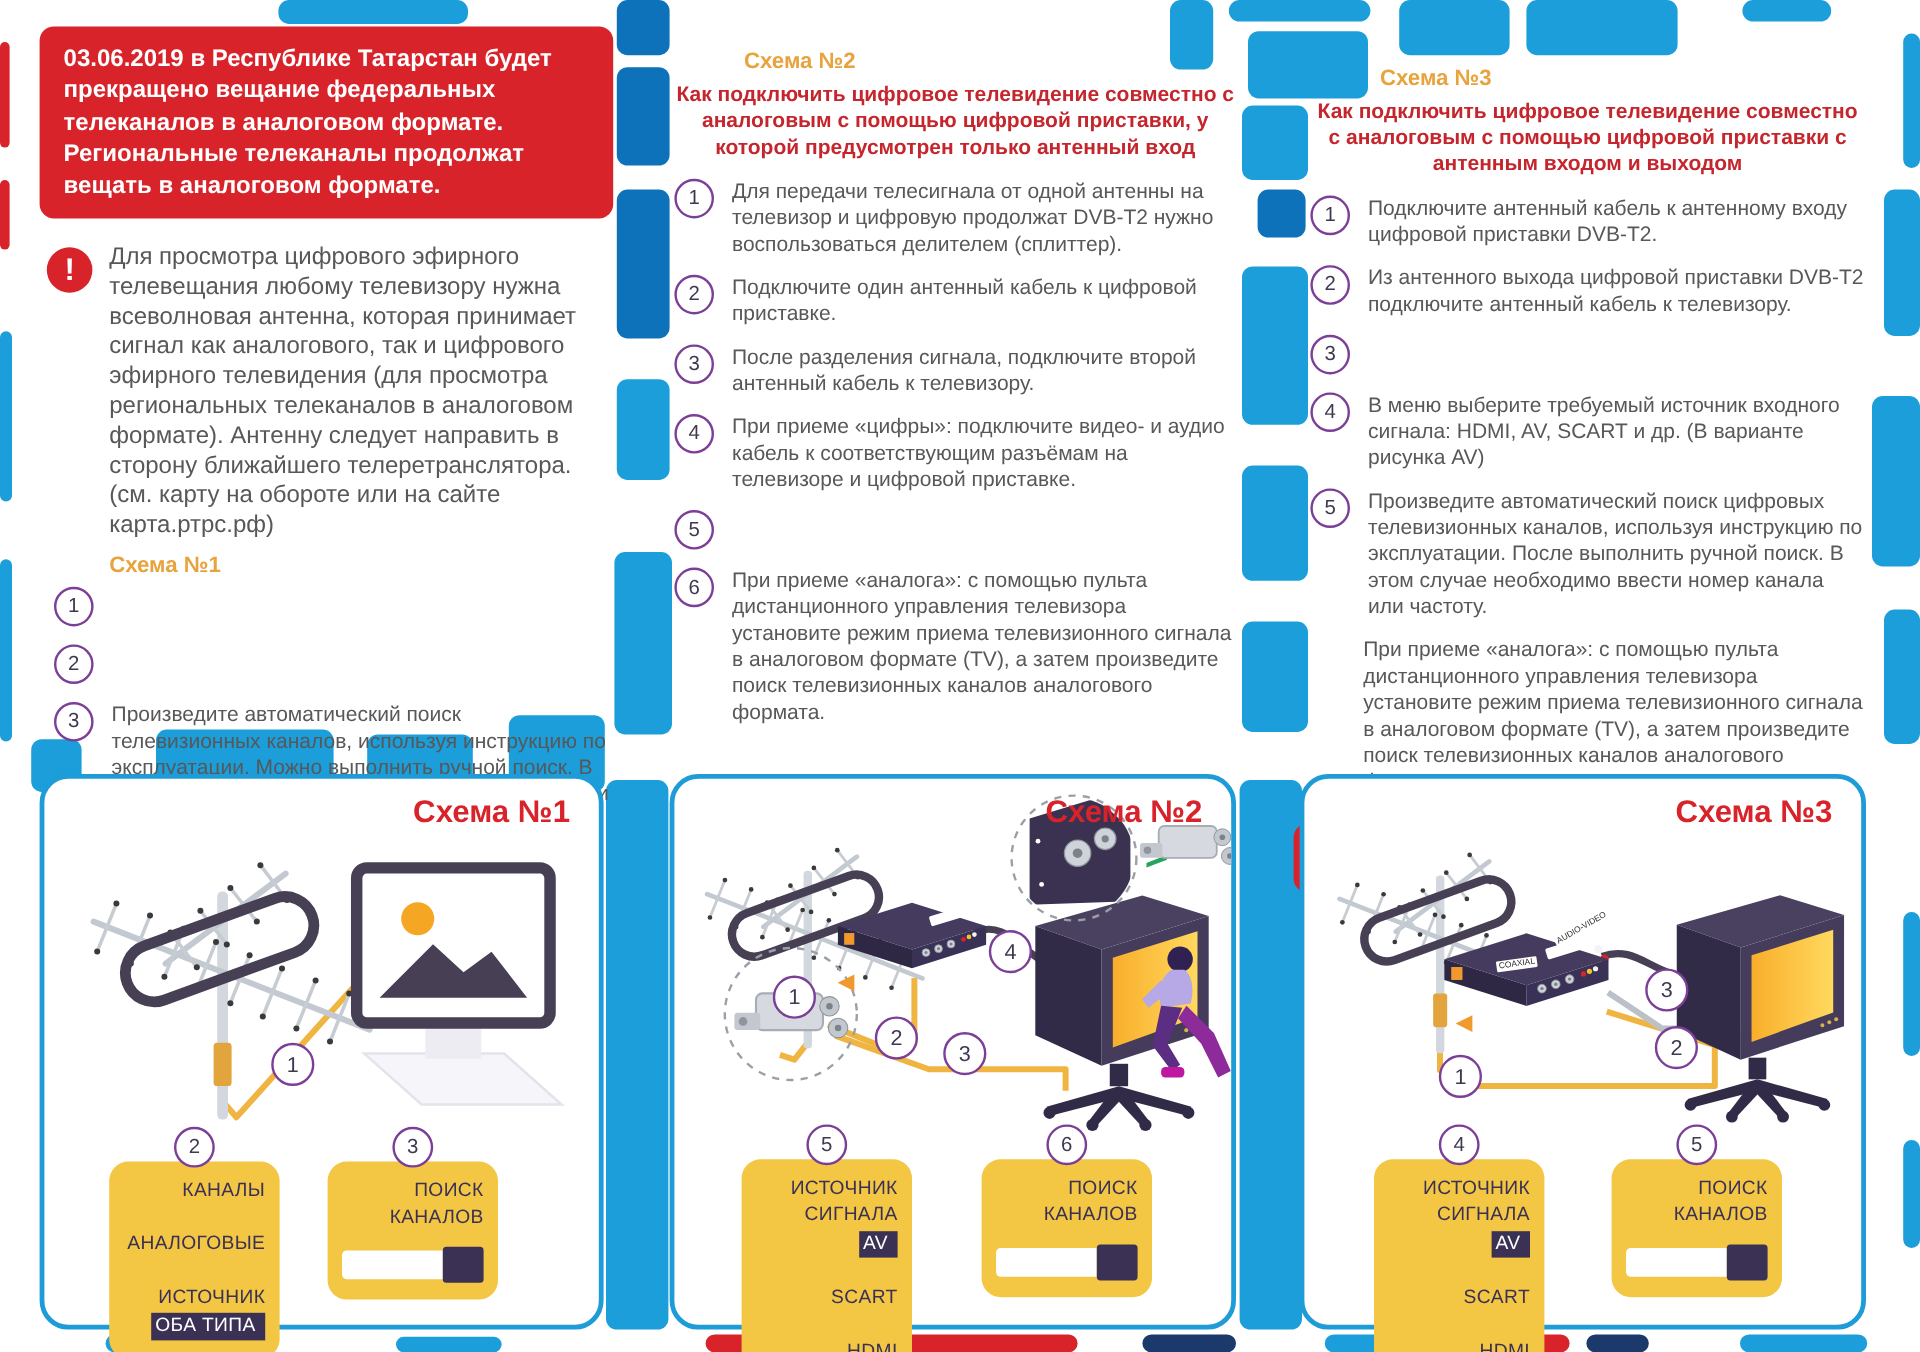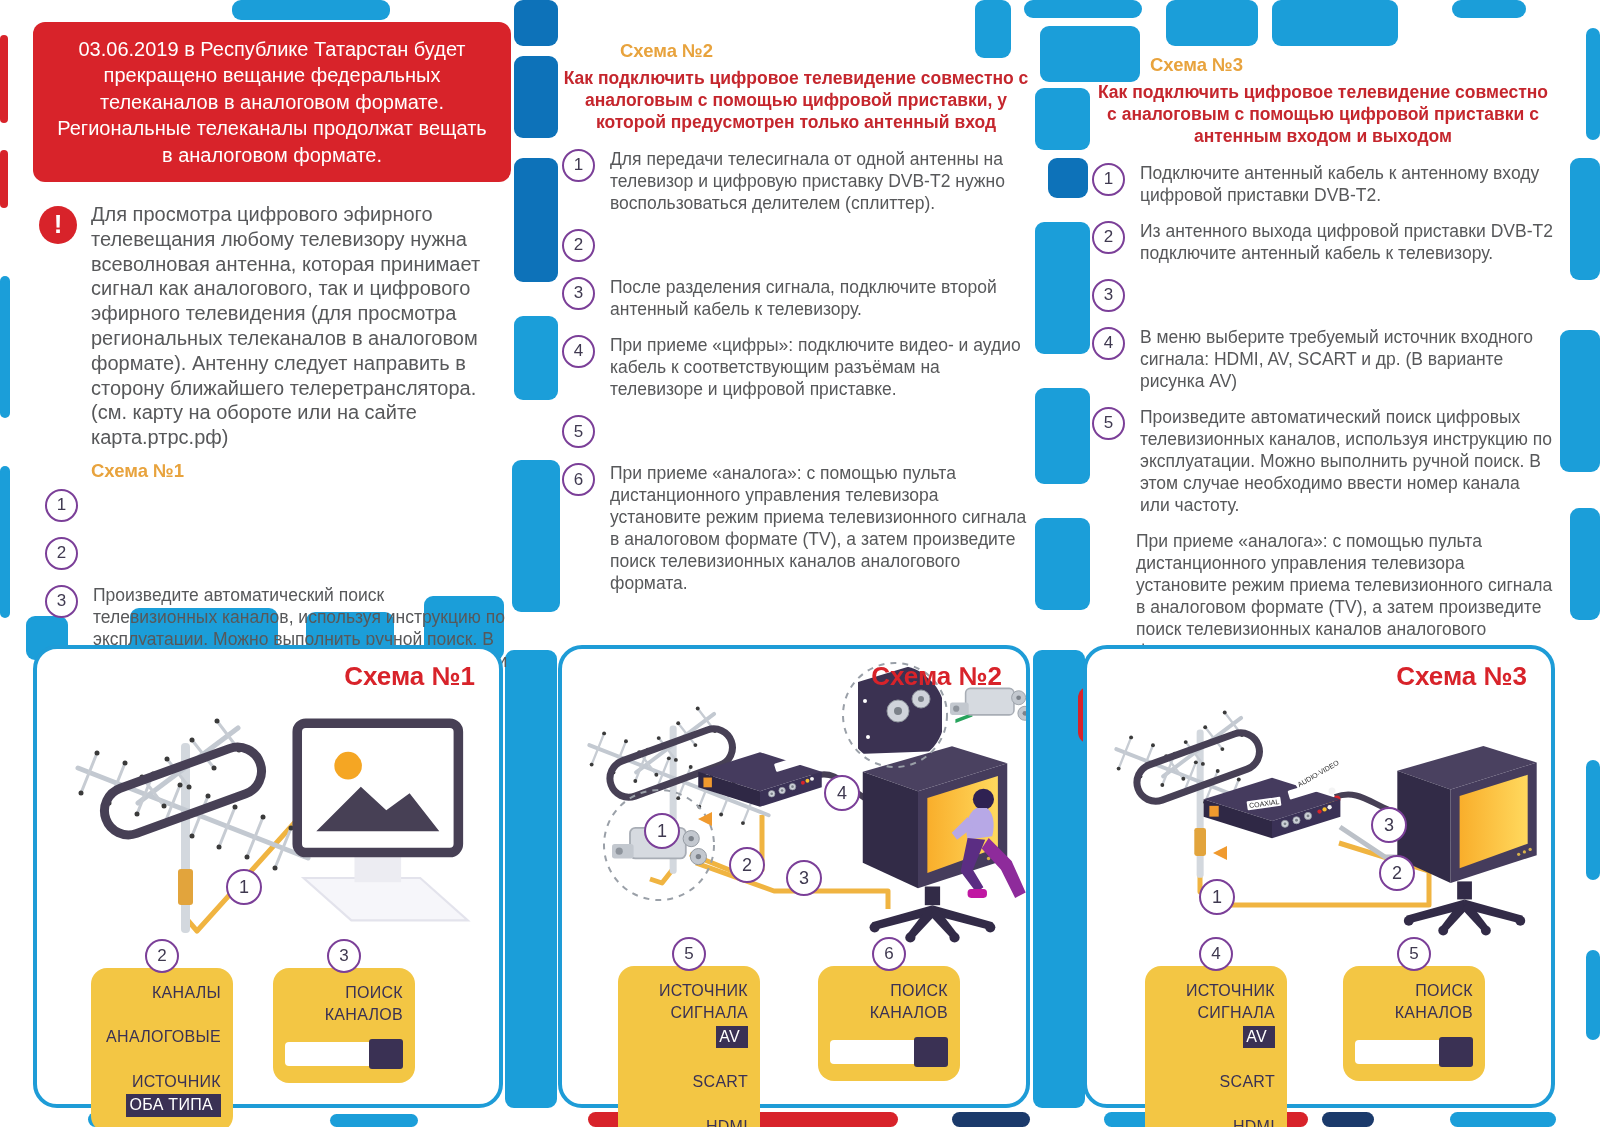--- a/index.html
+++ b/index.html
@@ -3,22 +3,22 @@
 <meta charset="utf-8">
 <style>
   html,body{margin:0;padding:0;background:#ffffff;}
   .page{position:relative;width:1600px;height:1127px;background:#fff;overflow:hidden;
         font-family:"Liberation Sans",sans-serif;color:#57585a;}
   
   .t{position:absolute;border-radius:9px;z-index:0;}
   .t.b{background:#1b9ed9}.t.d{background:#0d72b9}.t.r{background:#d8232a}.t.n{background:#1b3a6b}
   
   .col{position:absolute;z-index:2;}
-  .banner{background:#d8232a;border-radius:12px;color:#fff;font-weight:normal;
-          font-size:20px;line-height:1.32;text-align:center;padding:14px 20px;}
+  .banner{background:#d8232a;border-radius:12px;color:#fff;font-weight:bold;
+          font-size:20px;line-height:1.32;text-align:left;padding:14px 20px;}
   .warn{display:flex;gap:14px;margin-top:20px;padding-left:6px;}
   .wicon{flex:0 0 auto;width:38px;height:38px;border-radius:50%;background:#d8232a;color:#fff;
          font-weight:bold;font-size:26px;display:flex;align-items:center;justify-content:center;margin-top:4px;}
   .body-text{font-size:20px;line-height:1.24;margin:0;}
   .scheme-label{color:#e8a33d;font-size:18.5px;font-weight:bold;margin:10px 0 6px 58px;}
   .scheme-label.c{margin-left:58px;}
   .subtitle{color:#c5262d;font-size:17.5px;font-weight:bold;line-height:1.25;text-align:center;margin:4px 0 14px 0;}
   .step{display:flex;gap:15px;margin-bottom:14px;align-items:flex-start;}
   .snum{flex:0 0 auto;width:29px;height:29px;border:2px solid #7b3f98;border-radius:50%;background:#fff;
         color:#3f3950;font-size:17px;display:flex;align-items:center;justify-content:center;margin-top:1px;}
@@ -241,24 +241,25 @@
       </div>
     </div>
   </section>
 
   <section class="col" style="left:562px;top:30px;width:468px">
     <div class="scheme-label c">Схема №2</div>
     <p class="subtitle">Как подключить цифровое телевидение совместно с аналоговым с помощью цифровой приставки, у которой предусмотрен только антенный вход</p>
     <div>
       <div class="step">
         <span class="snum">1</span>
-        <p class="stext">Для передачи телесигнала от одной антенны на телевизор и цифровую приставку DVB-T2 нужно воспользоваться делителем (сплиттер).</p>
+        <p class="stext">Для передачи телесигнала от одной антенны на телевизор и цифровую продолжат DVB-T2 нужно воспользоваться делителем (сплиттер).</p>
       </div>
       <div class="step">
         <span class="snum">2</span>
+        <p class="stext">Подключите один антенный кабель к цифровой приставке.</p>
       </div>
       <div class="step">
         <span class="snum">3</span>
         <p class="stext">После разделения сигнала, подключите второй антенный кабель к телевизору.</p>
       </div>
       <div class="step">
         <span class="snum">4</span>
         <p class="stext">При приеме «цифры»: подключите видео- и аудио кабель к соответствующим разъёмам на телевизоре и цифровой приставке.</p>
       </div>
       <div class="step">
@@ -285,21 +286,21 @@
       </div>
       <div class="step">
         <span class="snum">3</span>
       </div>
       <div class="step">
         <span class="snum">4</span>
         <p class="stext">В меню выберите требуемый источник входного сигнала: HDMI, AV, SCART и др. (В варианте рисунка AV)</p>
       </div>
       <div class="step">
         <span class="snum">5</span>
-        <p class="stext">Произведите автоматический поиск цифровых телевизионных каналов, используя инструкцию по эксплуатации. Можно выполнить ручной поиск. В этом случае необходимо ввести номер канала или частоту.</p>
+        <p class="stext">Произведите автоматический поиск цифровых телевизионных каналов, используя инструкцию по эксплуатации. После выполнить ручной поиск. В этом случае необходимо ввести номер канала или частоту.</p>
       </div>
       <p class="extra">При приеме «аналога»: с помощью пульта дистанционного управления телевизора установите режим приема телевизионного сигнала в аналоговом формате (TV), а затем произведите поиск телевизионных каналов аналогового формата.</p>
     </div>
   </section>
 
   <div class="panel" style="left:33px;width:470px">
     <div class="ptitle">Схема №1</div>
     <svg class="art" viewBox="0 0 462 455">
       <polyline points="148,268 160,282 268,162" fill="none" stroke="#f0b441" stroke-width="5" stroke-linejoin="round"></polyline>
       <rect x="255" y="168" width="20" height="9" rx="2" fill="#b9bec6" transform="rotate(-36 265 172)"></rect>

